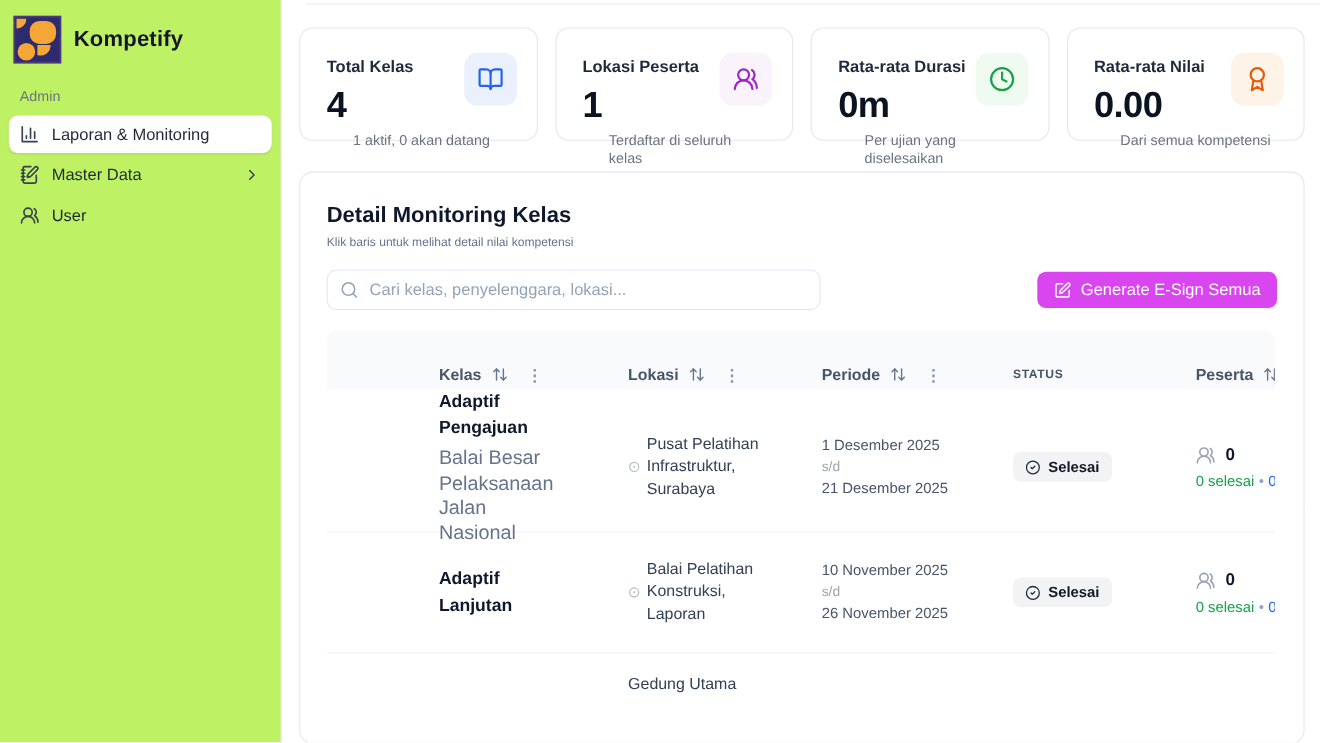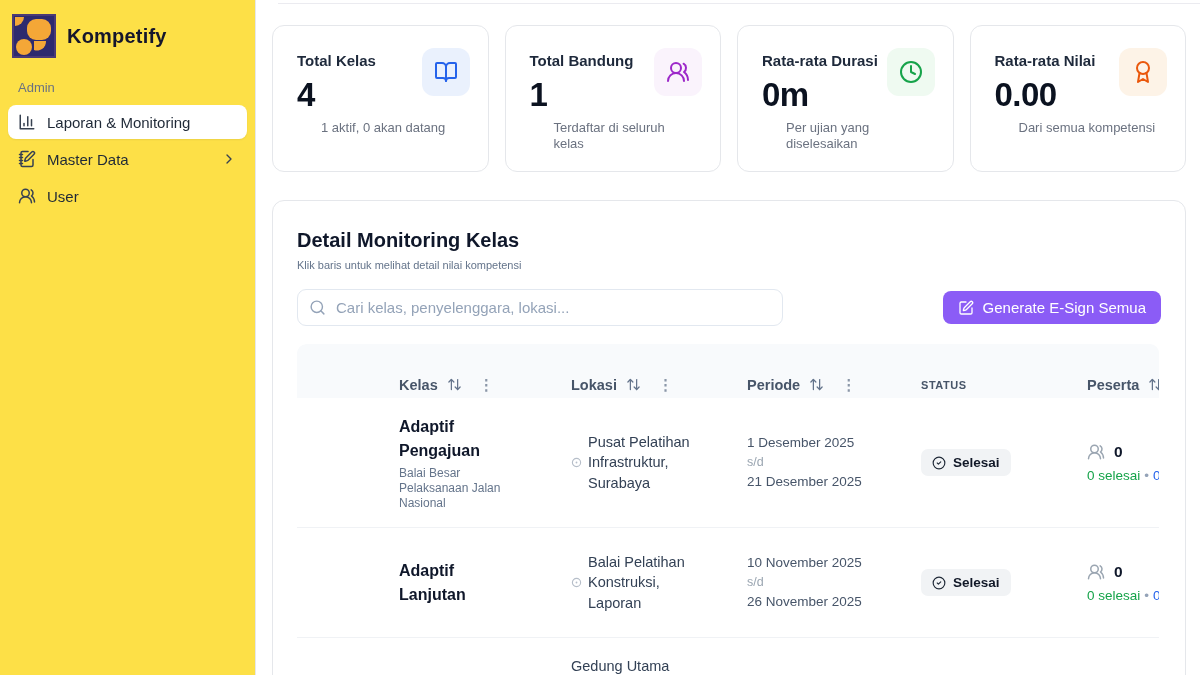--- a/index.html
+++ b/index.html
@@ -1,85 +1,85 @@
 <!DOCTYPE html>
 <html><head>
 <meta charset="utf-8">
 <style>
   * { margin:0; padding:0; box-sizing:border-box; }
   html,body { width:1200px; height:675px; overflow:hidden; background:#fff;
               font-family:"Liberation Sans", sans-serif; color:#0f172a; }
   .app { display:flex; width:1200px; height:675px; }
 
   
-  .sidebar { width:256px; min-width:256px; height:100%; background:#fde047;
+  .sidebar { width:256px; min-width:256px; height:100%; background:#bef264;
              border-right:1px solid #e5e7eb; padding:14px 8px 0 8px; }
   .logo-row { display:flex; align-items:center; gap:11px; padding:0 4px; margin-bottom:22px; }
   .logo-mark { width:44px; height:44px; display:block; }
   .brand { font-size:20px; font-weight:700; color:#15162c; letter-spacing:.2px; }
   .section-label { font-size:13px; color:#6b7280; padding:0 10px; margin-bottom:10px; }
   .nav-item { display:flex; align-items:center; gap:11px; height:34px; padding:0 10px;
               border-radius:8px; font-size:15px; color:#1f2937; margin-bottom:3px; cursor:pointer;text-align:right; }
   .nav-item.active { background:#ffffff; box-shadow:0 1px 2px rgba(16,24,40,.07); }
   .nav-item .nav-ic { display:flex; color:#374151; }
   .nav-item .spacer { flex:1; }
   svg { display:block; }
 
   
   .main { flex:1; position:relative; padding:25px 14px 0 16px; background:#fff; overflow:hidden; }
   .top-hairline { position:absolute; top:3px; left:22px; right:0; height:1px; background:#ebebf0; }
 
   
   .stats { display:grid; grid-template-columns:repeat(4,1fr); gap:16px; }
   .stat-card { position:relative; background:#fff; border:1px solid #e5e7eb; border-radius:12px;
-               height:147px; padding:26px 20px 0 24px; }
+               height:103px; padding:26px 20px 0 24px; }
   .stat-title { font-size:15px; font-weight:600; color:#1e293b; }
   .stat-value { font-size:33px; font-weight:700; color:#0b1220; margin-top:7px; letter-spacing:-.5px; }
   .stat-sub { font-size:13px; color:#6b7280; margin-top:6px; line-height:1.25; max-width:140px;margin-left:24px; }
   .stat-icon { position:absolute; top:22px; right:18px; width:48px; height:48px; border-radius:12px;
                display:flex; align-items:center; justify-content:center; }
   .ic-blue   { background:#eaf1fd; color:#2563eb; }
   .ic-purple { background:#faf3fc; color:#9c27c9; }
   .ic-green  { background:#effaf1; color:#16a34a; }
   .ic-orange { background:#fdf3e7; color:#ea580c; }
 
   
   .detail-card { margin-top:28px; background:#fff; border:1px solid #e5e7eb; border-radius:12px;
                  height:520px; padding:28px 24px 0 24px; overflow:hidden; }
   .detail-title { font-size:20px; font-weight:700; color:#0f172a; }
   .detail-sub { font-size:11px; color:#64748b; margin-top:7px; }
   .controls { display:flex; align-items:center; justify-content:space-between; margin-top:18px; }
-  .search-wrap { position:relative; width:486px; }
+  .search-wrap { position:relative; width:449px; }
   .search-wrap .s-ic { position:absolute; left:12px; top:10px; color:#94a3b8; }
   .search-input { width:100%; height:37px; border:1px solid #e2e8f0; border-radius:9px;
                   padding:0 12px 0 38px; font-size:15px; color:#0f172a; outline:none;
                   font-family:"Liberation Sans", sans-serif; }
   .search-input::placeholder { color:#94a3b8; }
   .esign-btn { display:flex; align-items:center; gap:9px; height:33px; padding:0 15px;
-               background:#8b5cf6; color:#fff; border:none; border-radius:8px;
+               background:#d946ef; color:#fff; border:none; border-radius:8px;
                font-size:15px; font-family:"Liberation Sans", sans-serif; cursor:pointer; }
 
   
   .table-clip { margin-top:18px; width:862px; overflow:hidden; border-radius:9px 9px 0 0; }
   .grid-row { display:grid; grid-template-columns:90px 172px 176px 174px 166px 206px; min-width:984px; }
   .thead { background:#f8fafc; height:54px; align-items:center; border-radius:9px 9px 0 0; }
   .th { display:flex; align-items:center; gap:9px; color:#475569; font-size:14.5px; font-weight:600;
         padding-left:12px;margin-top:27px; }
   .th .sort-ic { color:#64748b; display:flex; cursor:pointer; }
   .th .kebab { color:#8b97a8; font-size:15px; margin-left:8px; cursor:pointer; }
   .th.caps { font-size:11px; font-weight:700; letter-spacing:.55px; color:#475569; }
   .trow { align-items:center; border-bottom:1px solid #f0f2f5; cursor:pointer; }
   .trow.r1 { height:130px; }
   .trow.r2 { height:110px; }
   .trow.r3 { height:120px; border-bottom:none; align-items:start; }
   .trow.r3 > div { padding-top:18px; }
   .cell { padding-left:12px; }
   .kelas-cell { padding-right:42px; }
   .kelas-title { font-size:16px; font-weight:700; color:#0f172a; line-height:1.5; }
-  .kelas-org { font-size:12px; color:#64748b; line-height:1.25; margin-top:3px; }
+  .kelas-org { font-size:18px; color:#64748b; line-height:1.25; margin-top:3px; }
   .lok-cell { display:flex; gap:7px; align-items:center; padding-right:26px; }
   .trow.r3 .lok-cell { align-items:flex-start; }
   .pin { color:#b6bec9; min-width:10px; margin-top:1px; }
   .lok-text { font-size:14.5px; color:#334155; line-height:1.42; }
   .per-start,.per-end { font-size:13.5px; color:#475569; line-height:1.5; }
   .per-sep { font-size:12.5px; color:#9aa5b1; line-height:1.45; }
   .badge { display:inline-flex; align-items:center; gap:7px; background:#f1f3f5; border-radius:7px;
            padding:6px 11px; font-size:13.5px; font-weight:700; color:#111827; margin-left:12px; }
   .badge .chk { color:#1f2937; display:flex; }
   .pes-line1 { display:flex; align-items:center; gap:9px; }
@@ -161,21 +161,21 @@
         <div class="stat-sub">1 aktif, 0 akan datang</div>
         <div class="stat-icon ic-blue">
           <svg width="24" height="24" viewBox="0 0 24 24" fill="none" stroke="currentColor" stroke-width="2" stroke-linecap="round" stroke-linejoin="round">
             <path d="M12 7v14"></path>
             <path d="M3 18a1 1 0 0 1-1-1V4a1 1 0 0 1 1-1h5a4 4 0 0 1 4 4 4 4 0 0 1 4-4h5a1 1 0 0 1 1 1v13a1 1 0 0 1-1 1h-6a3 3 0 0 0-3 3 3 3 0 0 0-3-3z"></path>
           </svg>
         </div>
       </div>
 
       <div class="stat-card">
-        <div class="stat-title">Total Bandung</div>
+        <div class="stat-title">Lokasi Peserta</div>
         <div class="stat-value">1</div>
         <div class="stat-sub">Terdaftar di seluruh kelas</div>
         <div class="stat-icon ic-purple">
           <svg width="24" height="24" viewBox="0 0 24 24" fill="none" stroke="currentColor" stroke-width="2" stroke-linecap="round" stroke-linejoin="round">
             <path d="M18 21a8 8 0 0 0-16 0"></path>
               <circle cx="10" cy="8" r="5"></circle>
               <path d="M22 20c0-3.37-2-6.5-4-8a5 5 0 0 0-.45-8.3"></path>
           </svg>
         </div>
       </div>

